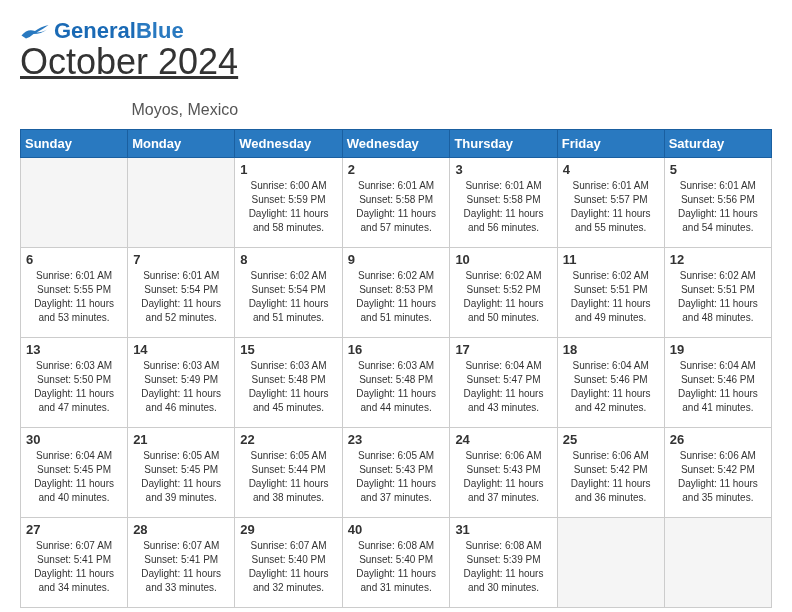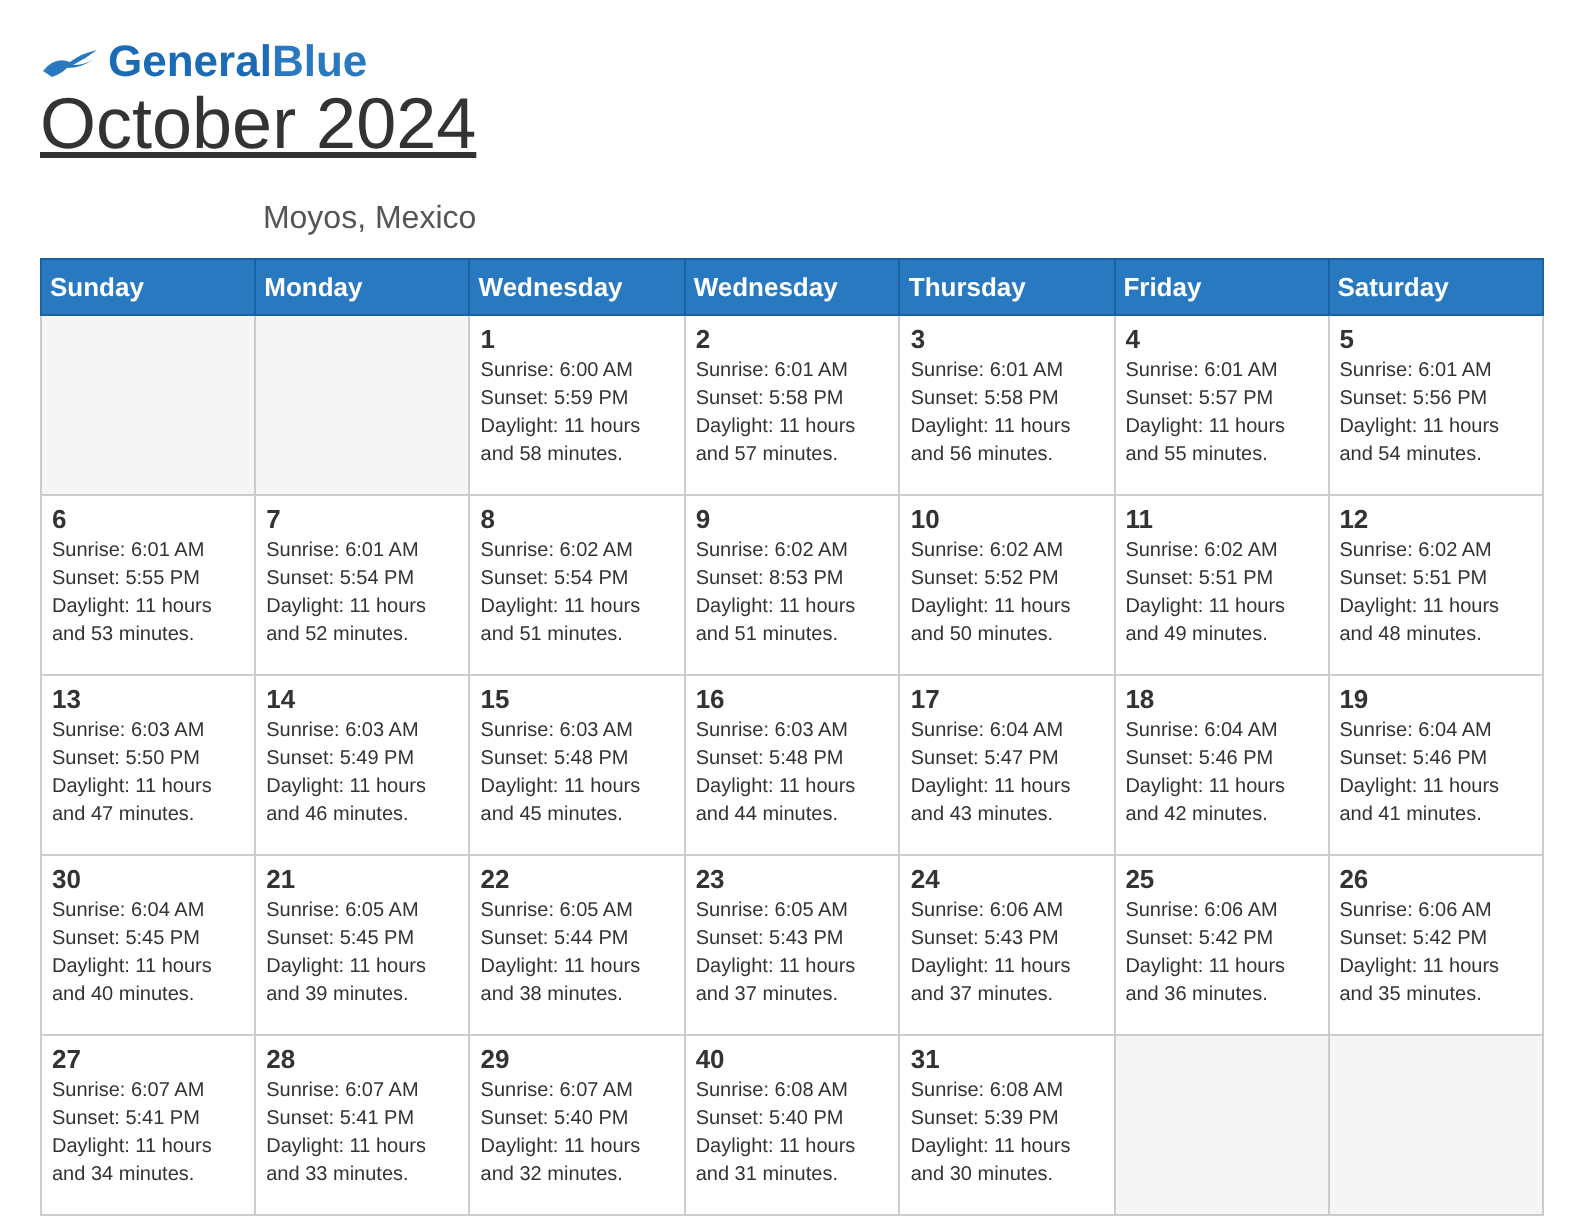--- a/index.html
+++ b/index.html
@@ -85,20 +85,21 @@
     .day-number {
       font-size: 13px;
       font-weight: bold;
       display: block;
       margin-bottom: 2px;
     }
     .day-info {
       font-size: 10px;
       color: #333;
       line-height: 1.4;
+      text-align: center;
     }
   </style>
 </head>
 <body>
 
 <div class="header">
   <div class="logo">
     <div class="logo-row">
       <svg class="logo-bird" viewBox="0 0 40 24" width="40" height="24">
         <path d="M2,18 Q10,8 20,12 Q28,6 38,4 Q30,10 22,14 Q30,14 36,10 Q28,16 18,16 Q14,20 8,22 Z" fill="#2979c0"></path>

